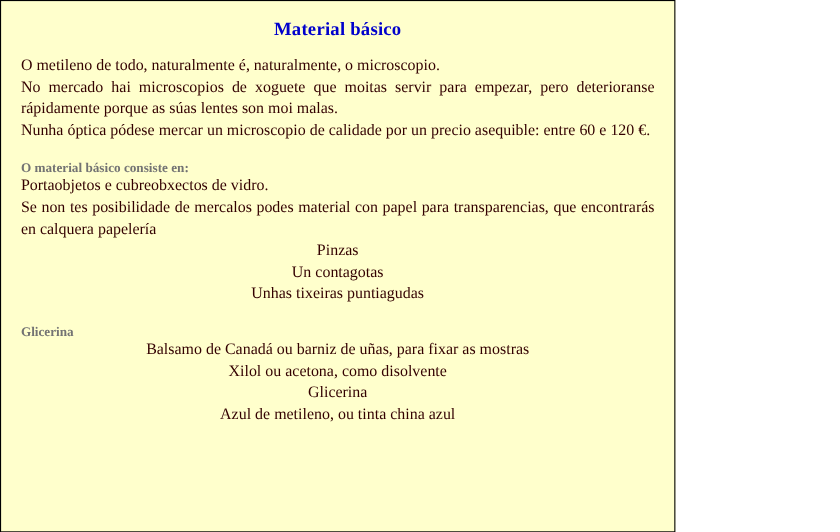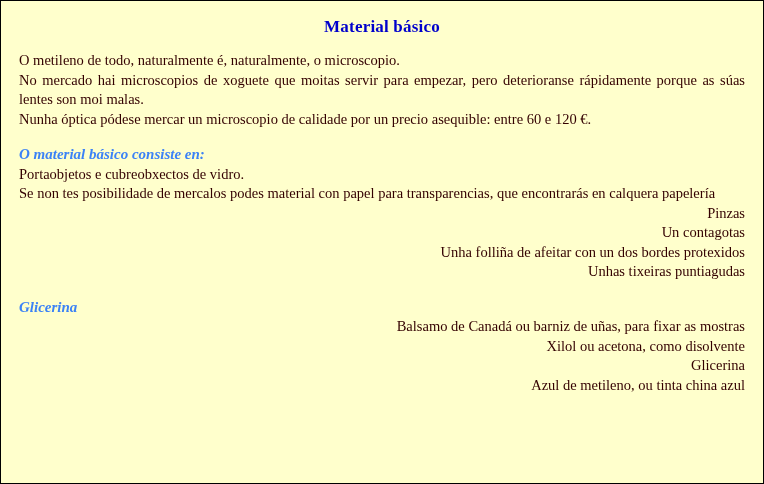--- a/index.html
+++ b/index.html
@@ -7,21 +7,21 @@
     padding: 0;
   }
   body {
     width: 764px;
     height: 484px;
     background: #ffffff;
     font-family: "Liberation Serif", serif;
   }
   .page {
     box-sizing: border-box;
-    width: 764px;
+    width: 614px;
     height: 484px;
     background: #ffffcc;
     border: 1px solid #000000;
     padding: 14px 18px 18px 18px;
     overflow: hidden;
   }
   .doc-title {
     color: #0000cc;
     font-weight: bold;
     font-size: 17px;
@@ -31,44 +31,43 @@
   }
   p.body-text {
     color: #330000;
     font-size: 14.5px;
     line-height: 1.35;
     margin: 0;
     text-align: justify;
     text-justify: inter-word;
   }
   .section-head {
-    color: #3b82f6;
-    font-size: 15px;
+    color: #737373;
+    font-size: 12px;
     font-weight: bold;
     margin: 0;
     line-height: 1.35;
-    font-style: italic;
   }
   .spacer {
     height: 15px;
   }
   .list {
     list-style: none;
     margin: 0;
     padding: 0;
   }
   .list li {
     color: #330000;
     font-size: 14.5px;
     line-height: 1.35;
     text-align: justify;
     text-justify: inter-word;
   }
   .list li.nojust {
-    text-align: right;
+    text-align: center;
   }
 </style>
 </head>
 <body>
 
 <div class="page">
 
   <div class="doc-title">Material básico</div>
 
   <p class="body-text">O metileno de todo, naturalmente é, naturalmente, o microscopio.</p>
@@ -76,21 +75,20 @@
   <p class="body-text">Nunha óptica pódese mercar un microscopio de calidade por un precio asequible: entre 60 e 120 €.</p>
 
   <div class="spacer"></div>
 
   <div class="section-head">O material básico consiste en:</div>
   <ul class="list">
     <li>Portaobjetos e cubreobxectos de vidro.</li>
     <li>Se non tes posibilidade de mercalos podes material con papel para transparencias, que encontrarás en calquera papelería</li>
     <li class="nojust">Pinzas</li>
     <li class="nojust">Un contagotas</li>
-    <li class="nojust">Unha folliña de afeitar con un dos bordes protexidos</li>
     <li class="nojust">Unhas tixeiras puntiagudas</li>
   </ul>
 
   <div class="spacer"></div>
 
   <div class="section-head">Glicerina</div>
   <ul class="list">
     <li class="nojust">Balsamo de Canadá ou barniz de uñas, para fixar as mostras</li>
     <li class="nojust">Xilol ou acetona, como disolvente</li>
     <li class="nojust">Glicerina</li>

